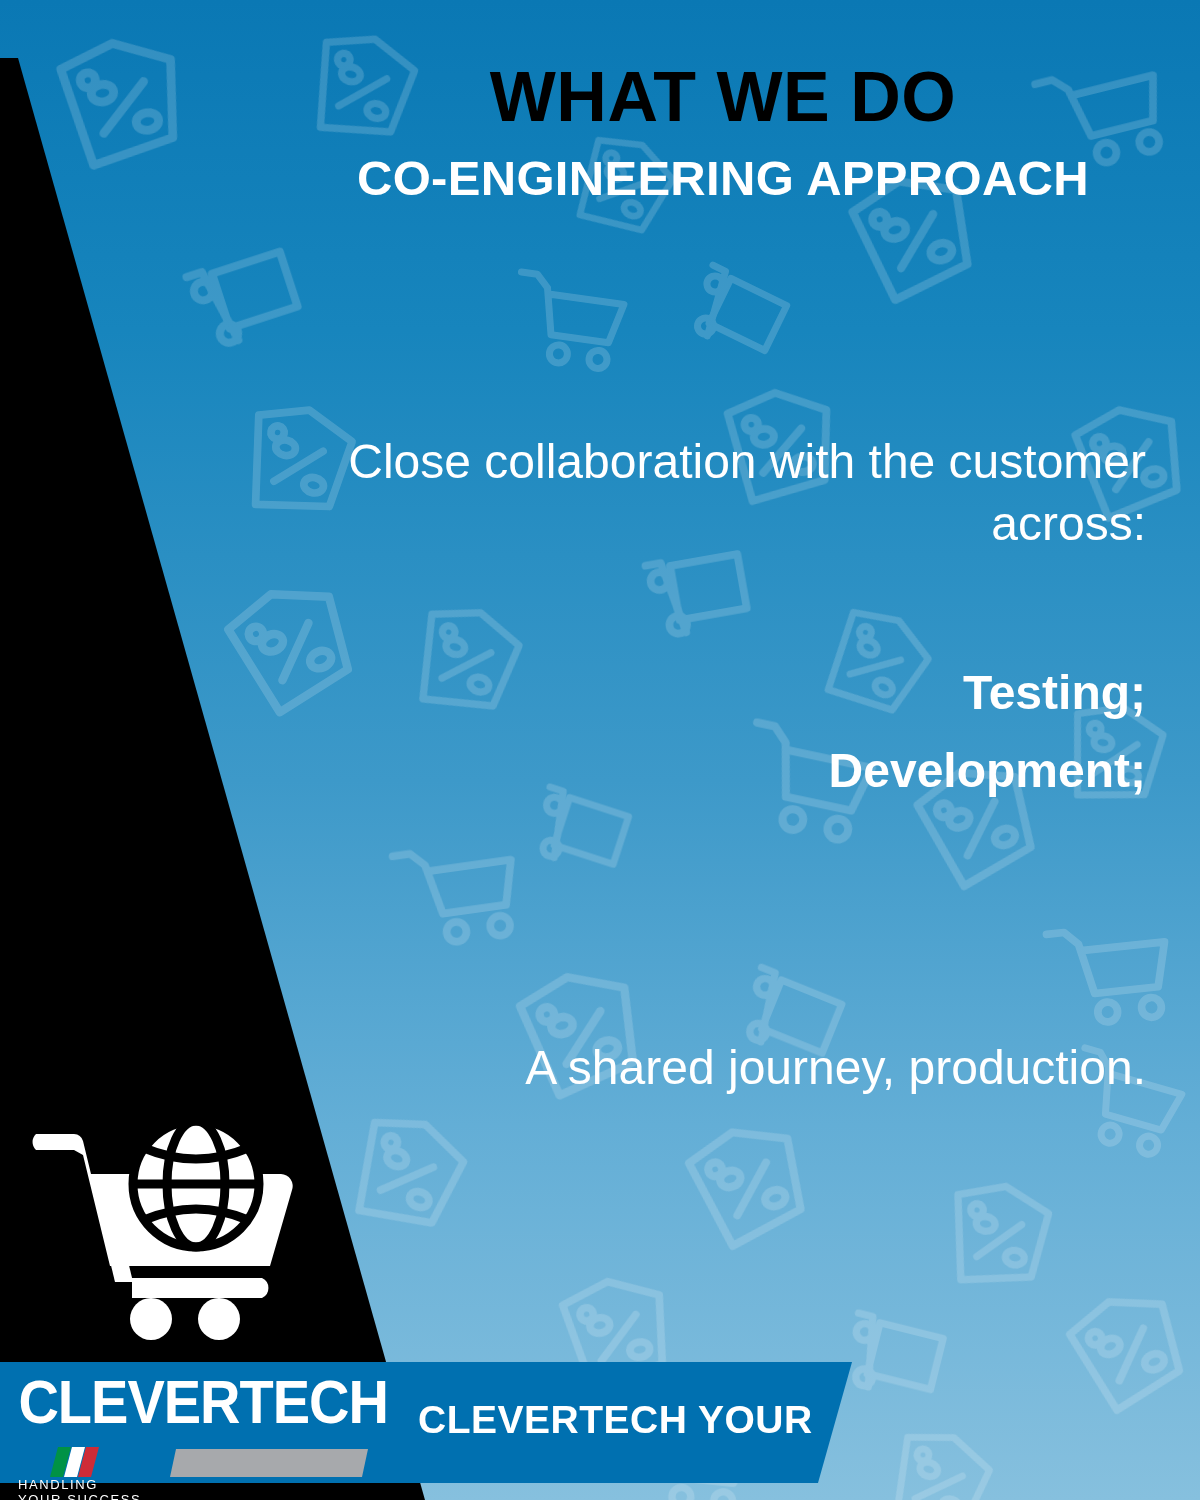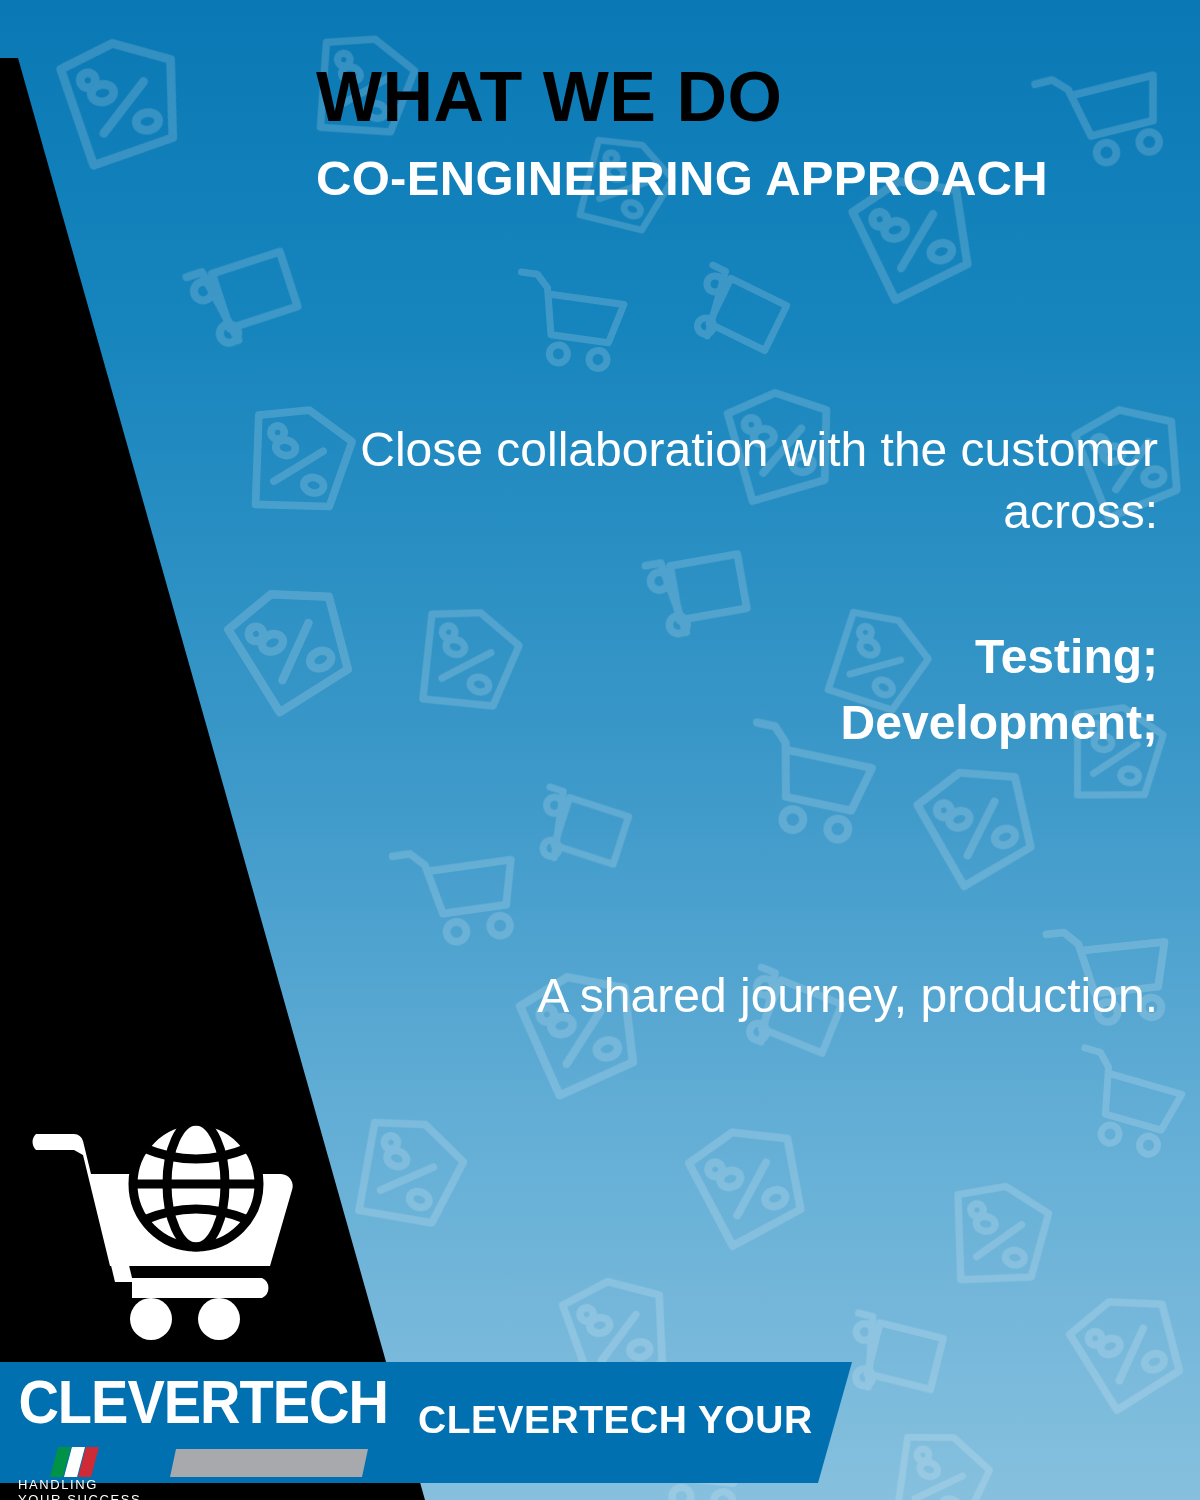--- a/index.html
+++ b/index.html
@@ -48,24 +48,24 @@
     position: absolute;
     left: 28px;
     top: 1112px;
     width: 290px;
     height: 235px;
   }
 
   
   .headings {
     position: absolute;
-    left: 316px;
+    left: 292px;
     top: 62px;
     width: 862px;
-    text-align: left;
+    text-align: center;
   }
   .title-main {
     font-size: 70px;
     font-weight: bold;
     color: #000000;
     letter-spacing: 0.5px;
     line-height: 1.0;
     margin: 0;
   }
   .title-sub {
@@ -83,21 +83,21 @@
     left: 240px;
     top: 415px;
     width: 922px;
     text-align: right;
     color: #ffffff;
   }
   .para {
     font-size: 48px;
     line-height: 1.30;
     font-weight: normal;
-    margin: 4px;
+    margin: 16px;
   }
   .para.bold {
     font-weight: bold;
   }
   .spacer-lg { height: 74px; }
   .spacer-md { height: 92px; }
   .spacer-xl { height: 110px; }
 
   
   .footer-bar {

